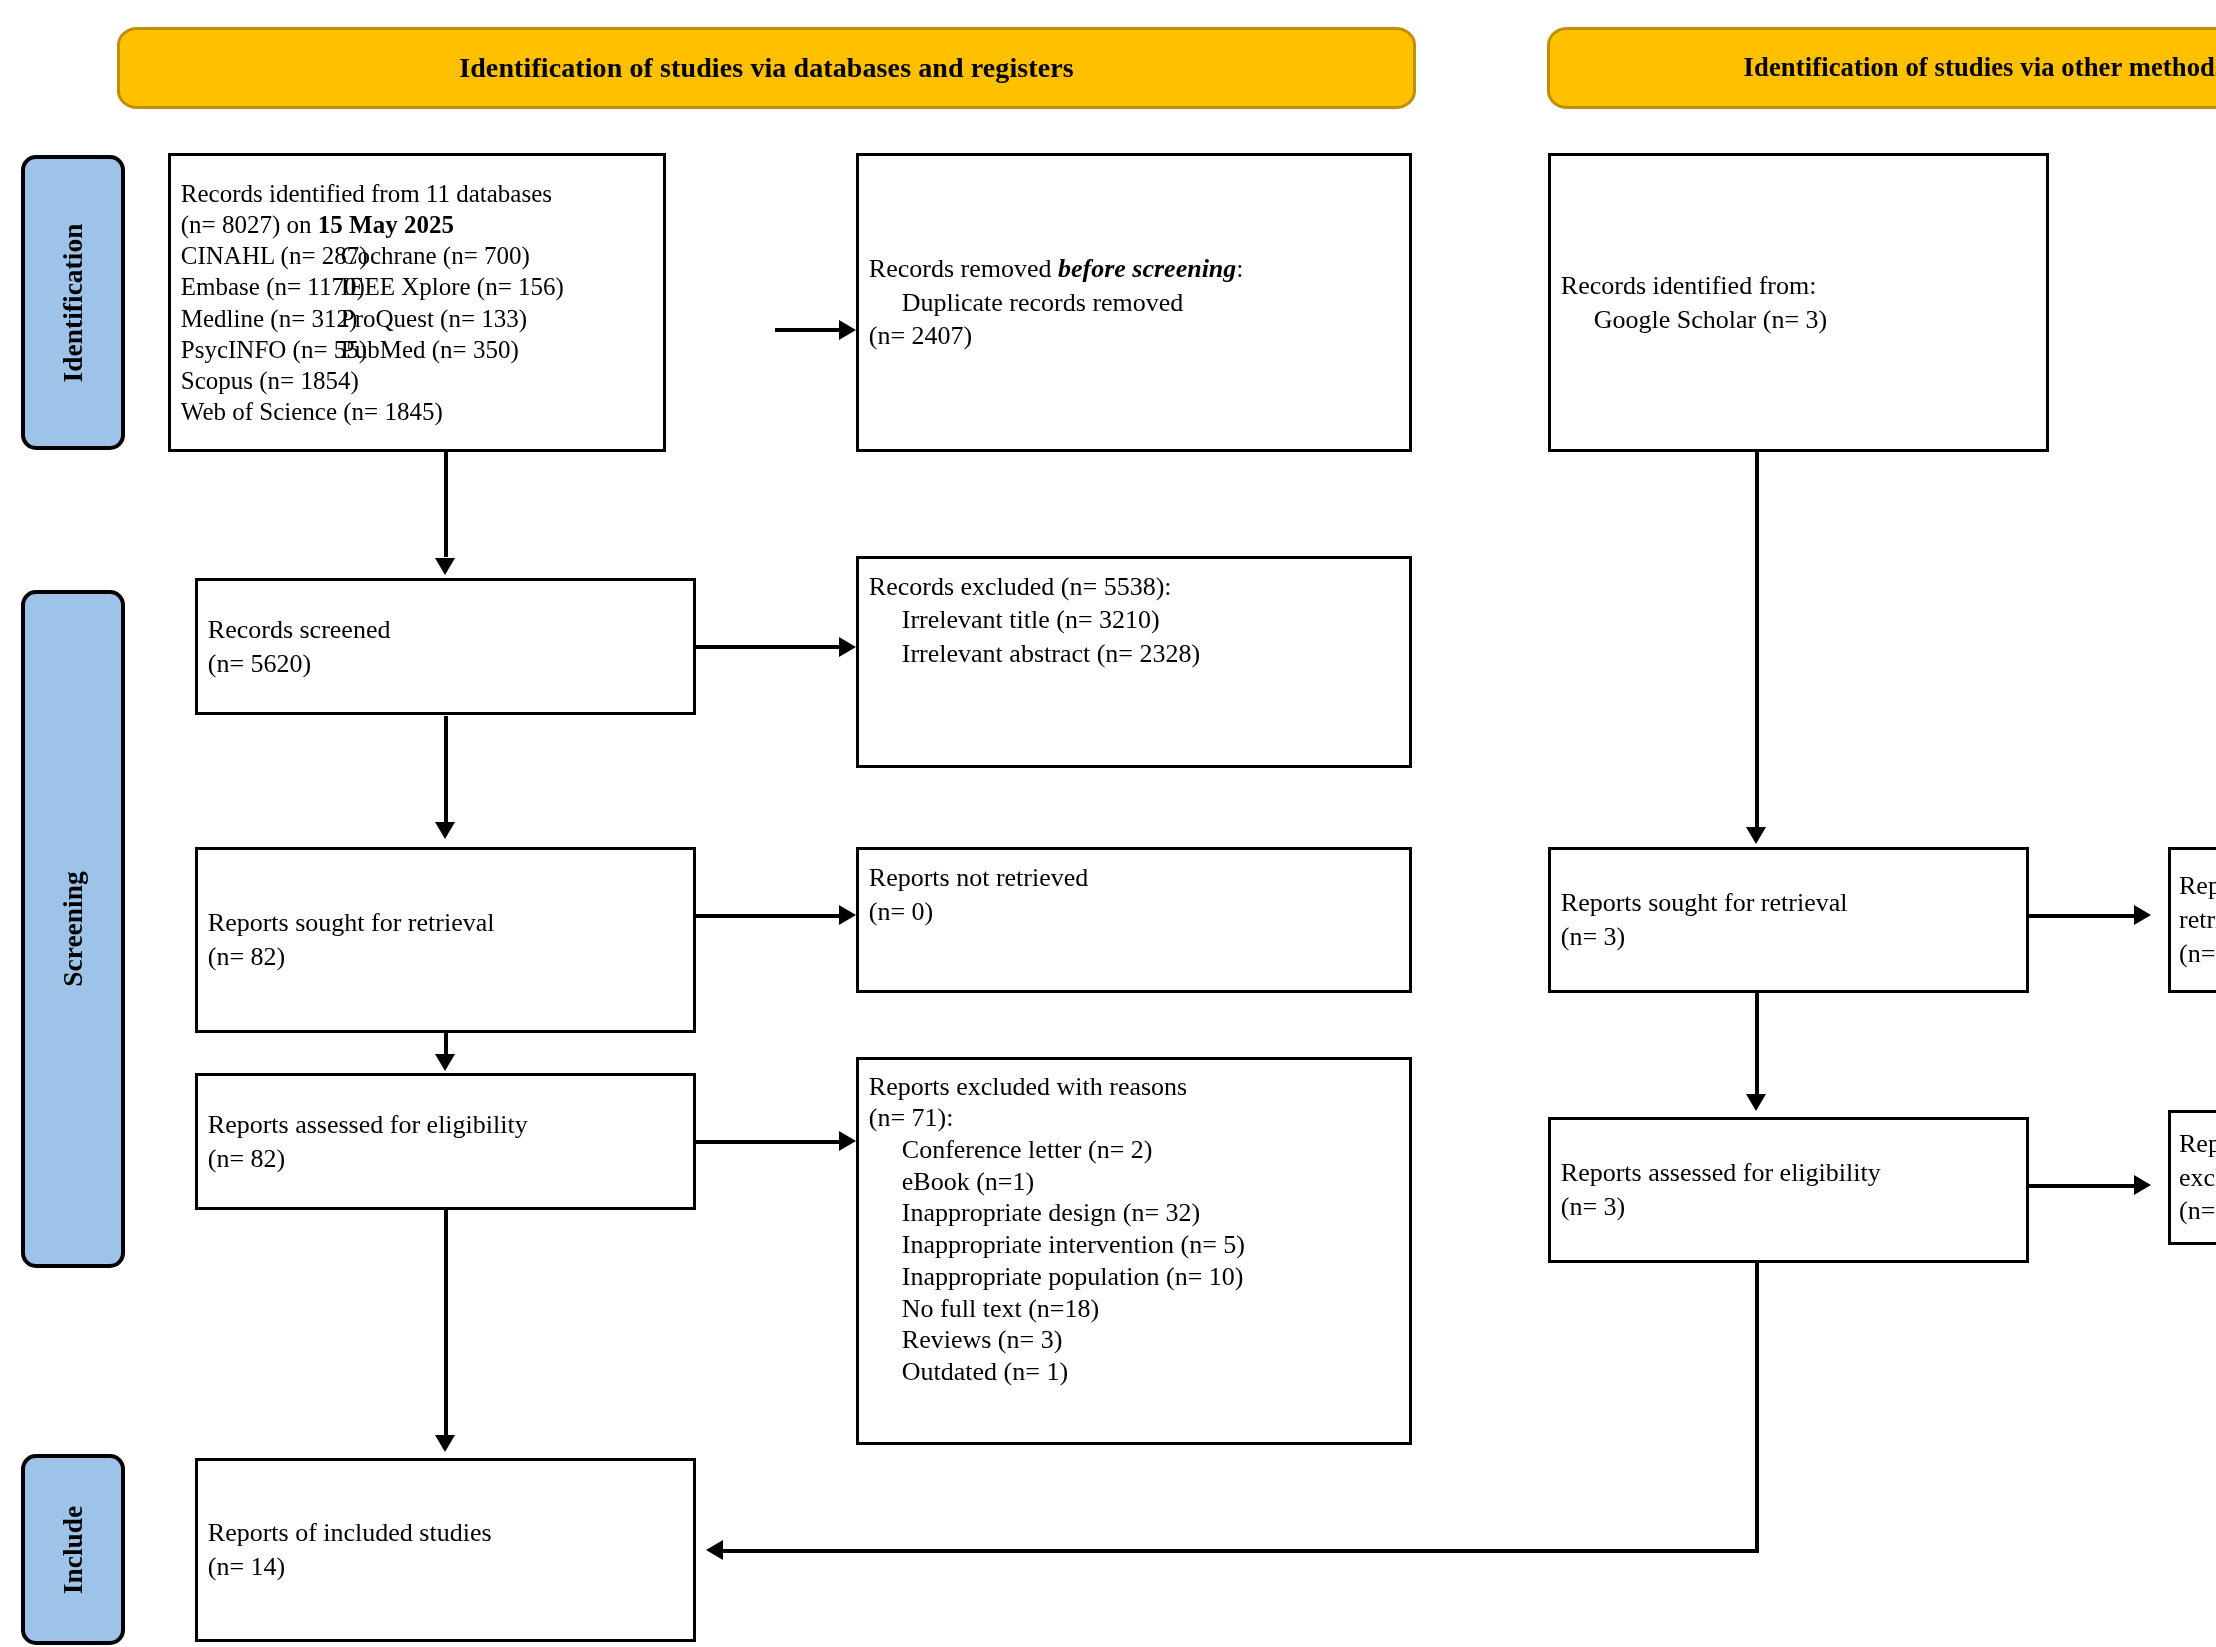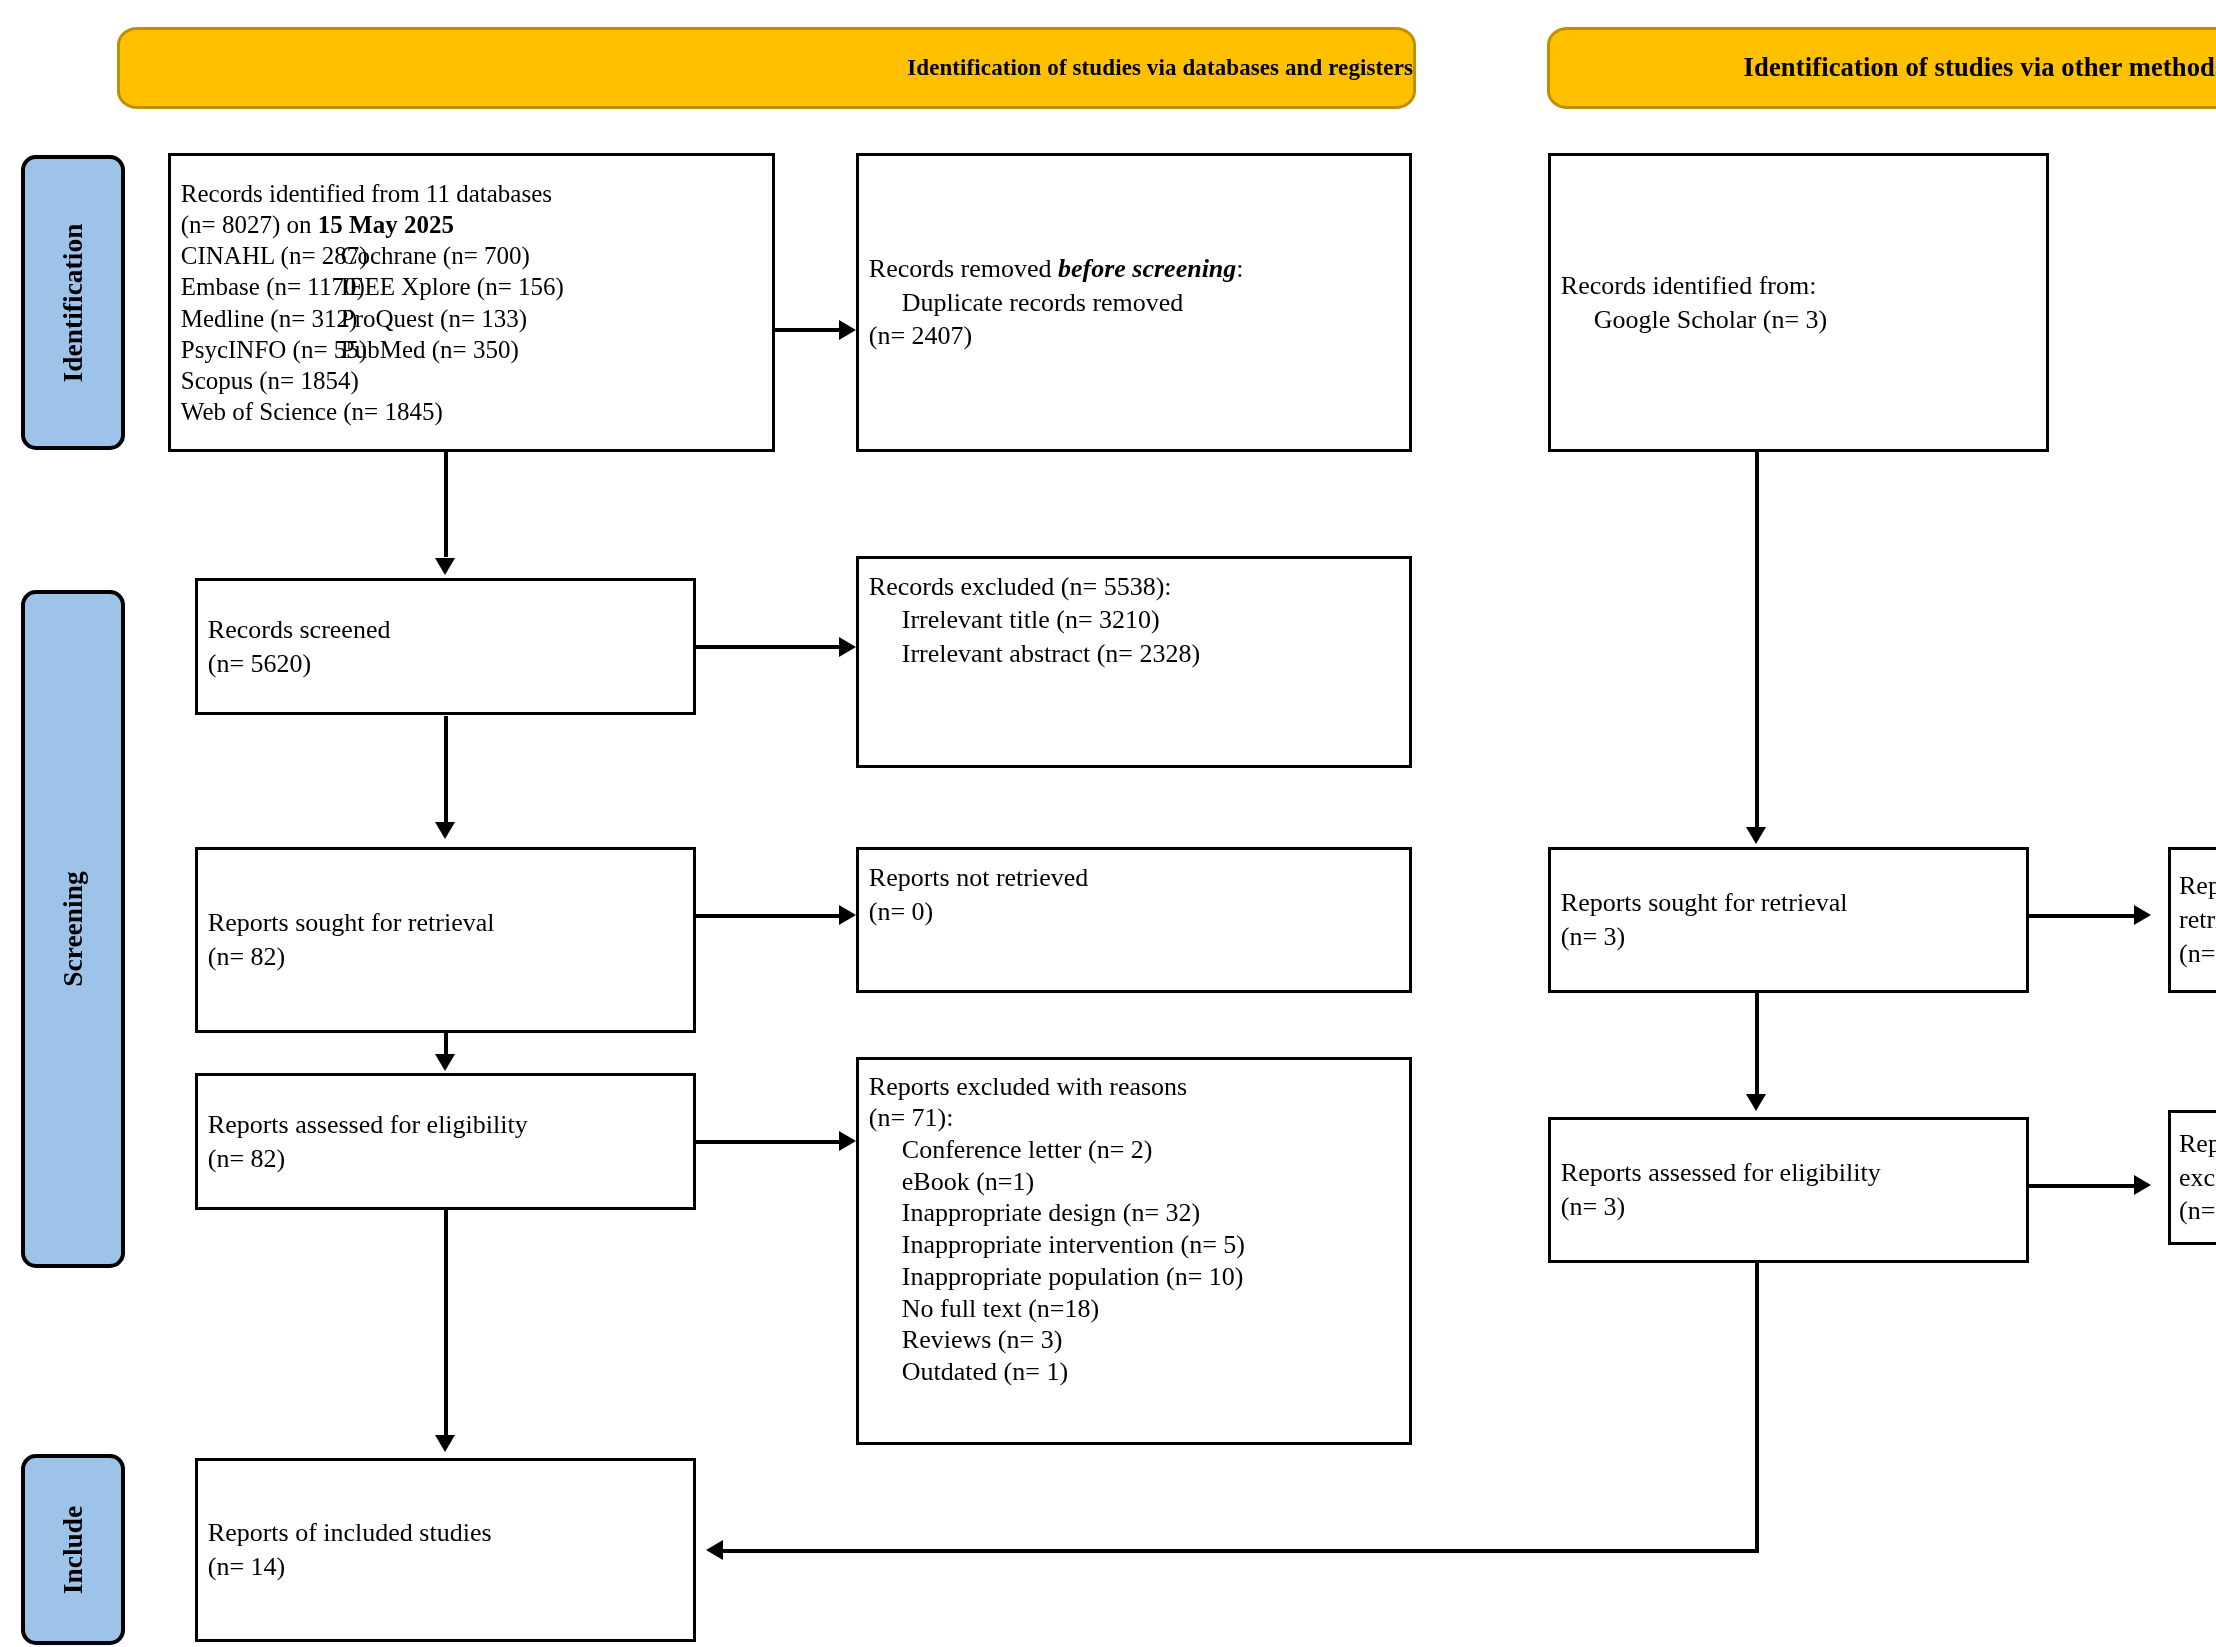--- a/index.html
+++ b/index.html
@@ -115,41 +115,41 @@
     border-top: 10.6px solid transparent;
     border-bottom: 10.6px solid transparent;
     border-right: 17px solid #000000;
   }
 </style>
 </head>
 <body>
 
 <div id="stage">
 
-  <div class="phase-header" style="left:117px; top:26.6px; width:1299px; height:82px; font-size:23px;justify-content:flex-end;">
+  <div class="phase-header" style="left:117px; top:26.6px; width:1299px; height:82px; font-size:28px;">
     <span>Identification of studies via databases and registers</span>
   </div>
 
   <div class="phase-header" style="left:1547px; top:26.6px; width:875px; height:82px; font-size:26.6px;">
     <span>Identification of studies via other methods</span>
   </div>
 
   <div class="stage-pill" style="left:21px; top:155px; width:104px; height:295px;">
     <span class="vlabel">Identification</span>
   </div>
 
   <div class="stage-pill" style="left:21px; top:590px; width:104px; height:678px;">
     <span class="vlabel">Screening</span>
   </div>
 
   <div class="stage-pill" style="left:21px; top:1454px; width:104px; height:191px;">
     <span class="vlabel">Include</span>
   </div>
 
-  <div class="fbox" style="left:168px; top:153px; width:607px; height:299px;">
+  <div class="fbox" style="left:168px; top:153px; width:498px; height:299px;">
     <div class="inner" style="font-size:25px; line-height:1.25;">
       <div>Records identified from 11 databases</div>
       <div>
         <span>(n= 8027) on </span><span class="bold">15 May 2025</span>
       </div>
       <div class="dbgrid">
         <span>CINAHL (n= 287)</span>
         <span>Cochrane (n= 700)</span>
         <span>Embase (n= 1170)</span>
         <span>IEEE Xplore (n= 156)</span>

